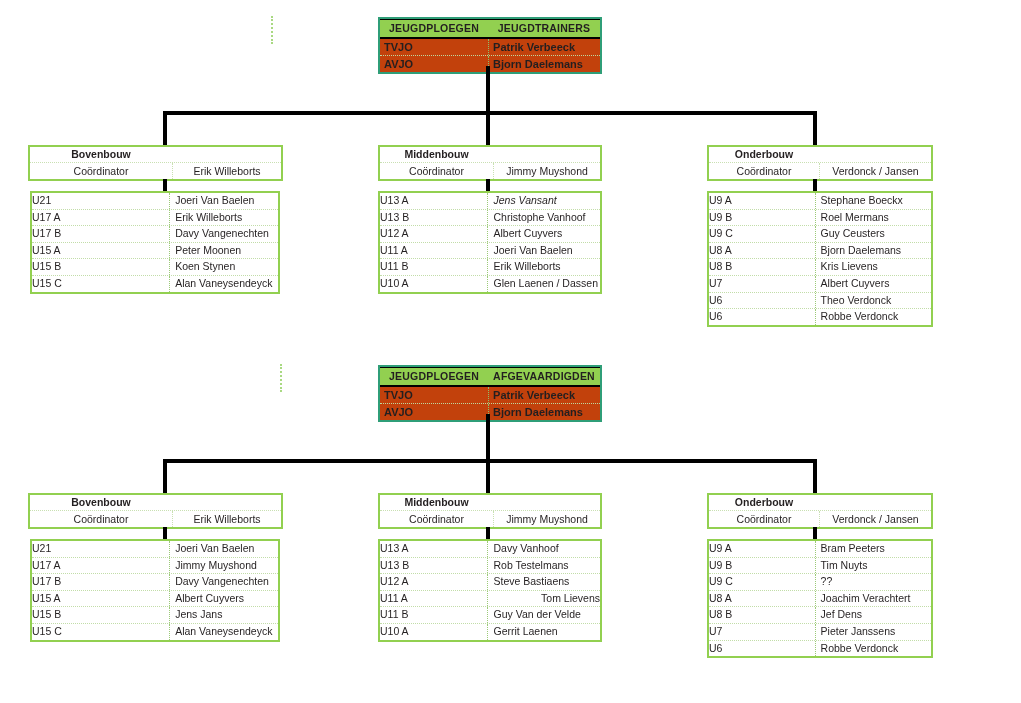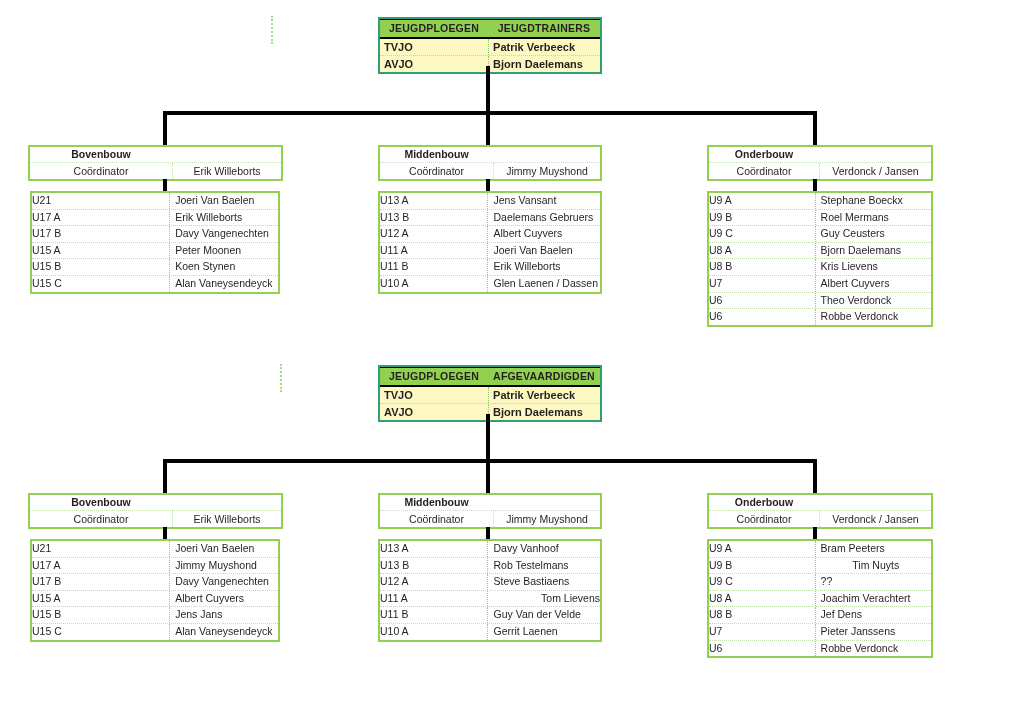--- a/index.html
+++ b/index.html
@@ -22,21 +22,21 @@
     width: 1021px;
   }
   #chart-0 { top: 0; }
   #chart-1 { top: 348px; }
 
   
   .root-box {
     position: absolute;
     box-sizing: border-box;
     border: 2px solid #2f9e78;
-    background: #fef9c3;
+    background: #c2410c;
   }
   .root-head {
     display: flex;
     background: #92d050;
     border-bottom: 2px solid #000000;
     border-top: 1px solid #000000;
     height: 17px;
   }
   .root-head .cell {
     font-size: 10.5px;
@@ -207,25 +207,25 @@
       </div>
       <div class="coord-sub-row">
         <div class="cell c1" style="width: 113px;">Coördinator</div>
         <div class="cell c2" style="width: 106px;">Jimmy Muyshond</div>
       </div>
     </div>
     <div class="vline" style="left: 486px; top: 179px; height: 14px;"></div>
     <div class="team-box" style="left: 378px; top: 191px; width: 224px;">
       <div class="team-row">
         <div class="cell c1" style="width: 110px;">U13 A</div>
-        <div class="cell c2" style="width: 109px;">Jens Vansant</div>
+        <div class="cell c2" style="width: 109px; font-style: italic;">Jens Vansant</div>
       </div>
       <div class="team-row">
         <div class="cell c1" style="width: 110px;">U13 B</div>
-        <div class="cell c2" style="width: 109px;">Daelemans Gebruers</div>
+        <div class="cell c2" style="width: 109px;">Christophe Vanhoof</div>
       </div>
       <div class="team-row">
         <div class="cell c1" style="width: 110px;">U12 A</div>
         <div class="cell c2" style="width: 109px;">Albert Cuyvers</div>
       </div>
       <div class="team-row">
         <div class="cell c1" style="width: 110px;">U11 A</div>
         <div class="cell c2" style="width: 109px;">Joeri Van Baelen</div>
       </div>
       <div class="team-row">
@@ -384,21 +384,21 @@
       </div>
     </div>
     <div class="vline" style="left: 813px; top: 179px; height: 14px;"></div>
     <div class="team-box" style="left: 707px; top: 191px; width: 226px;">
       <div class="team-row">
         <div class="cell c1" style="width: 108px;">U9 A</div>
         <div class="cell c2" style="width: 113px;">Bram Peeters</div>
       </div>
       <div class="team-row">
         <div class="cell c1" style="width: 108px;">U9 B</div>
-        <div class="cell c2" style="width: 113px; text-align: center;">Tim Nuyts</div>
+        <div class="cell c2" style="width: 113px;">Tim Nuyts</div>
       </div>
       <div class="team-row">
         <div class="cell c1" style="width: 108px;">U9 C</div>
         <div class="cell c2" style="width: 113px;">??</div>
       </div>
       <div class="team-row">
         <div class="cell c1" style="width: 108px;">U8 A</div>
         <div class="cell c2" style="width: 113px;">Joachim Verachtert</div>
       </div>
       <div class="team-row">

